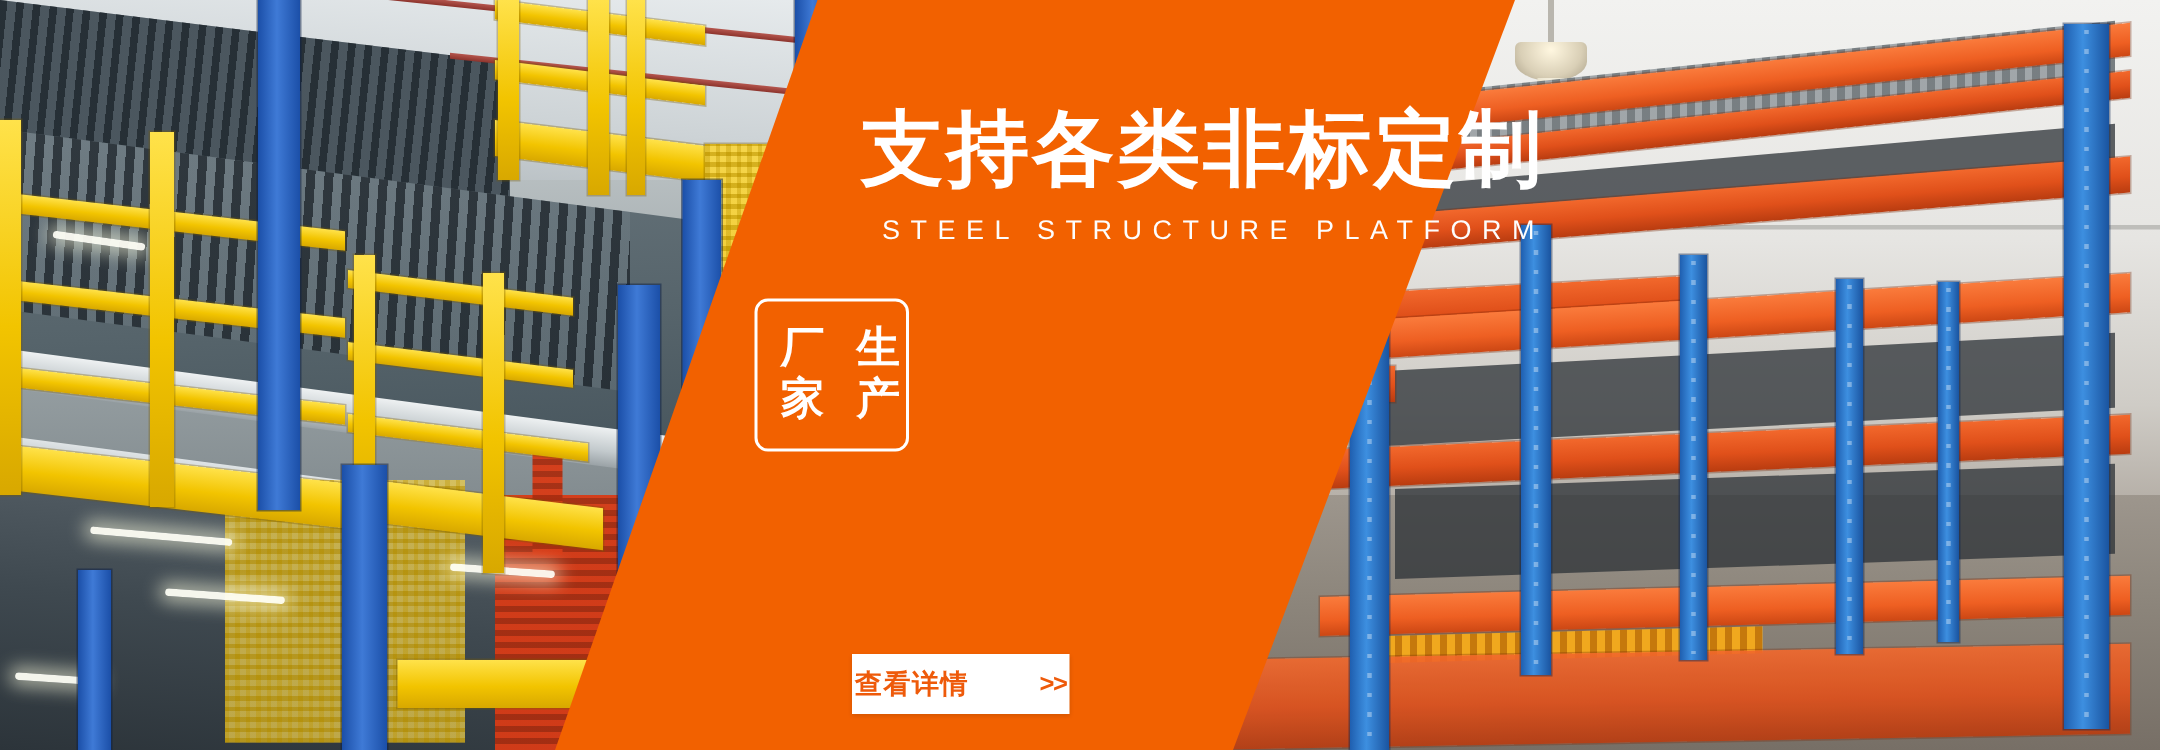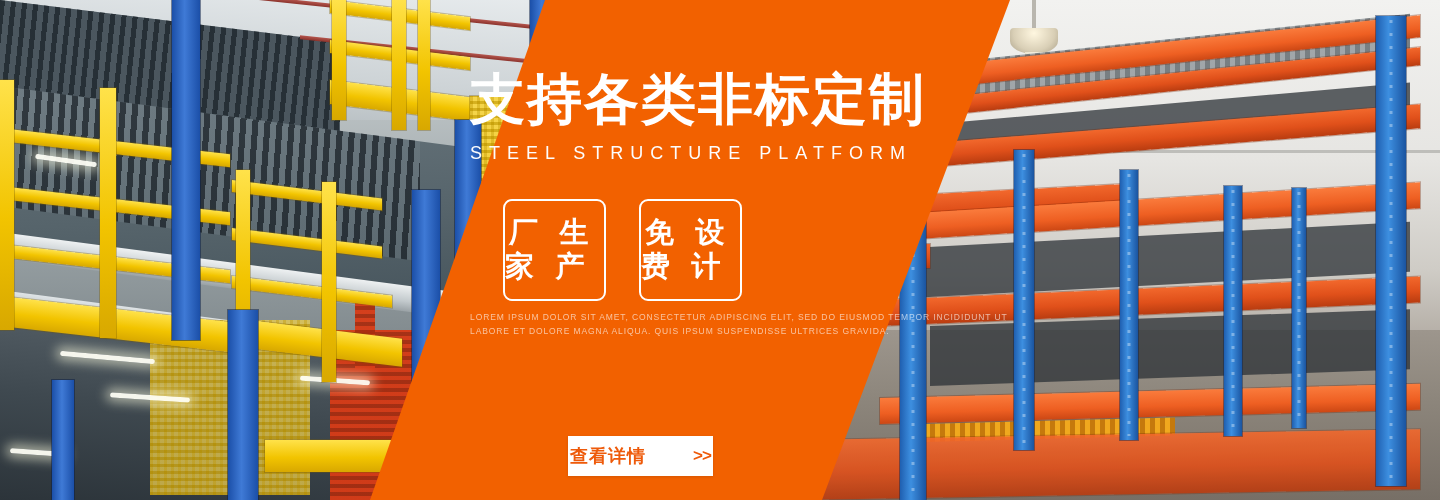--- a/index.html
+++ b/index.html
@@ -139,21 +139,21 @@
   
   #orange-panel {
     position:absolute; inset:0;
     background:#f26100;
     clip-path:polygon(545px 0, 1010px 0, 822px 500px, 370px 500px);
   }
 
   
   #content {
     position:absolute; left:0; top:0; width:1440px; height:500px;
-    color:#fff; text-align:left;
+    color:#fff; text-align:right;
   }
   #headline {
     position:absolute; left:470px; top:72px; width:560px;
     font-size:55px; font-weight:bold; line-height:1;
     letter-spacing:2px; color:#ffffff; white-space:nowrap;
   }
   #subtitle {
     position:absolute; left:470px; top:143px; width:560px;
     font-size:18px; font-weight:normal; line-height:1.2;
     letter-spacing:7px; color:#fdfdfd; white-space:nowrap;
@@ -299,27 +299,22 @@
 
     <div id="headline">支持各类非标定制</div>
 
     <div id="subtitle">STEEL STRUCTURE PLATFORM</div>
 
     <div id="badges">
       <div class="badge">
         <div class="badge-line">厂家</div>
         <div class="badge-line">生产</div>
       </div>
-      <div class="badge">
-        <div class="badge-line">免费</div>
-        <div class="badge-line">设计</div>
-      </div>
     </div>
 
-    <div id="lorem">Lorem ipsum dolor sit amet, consectetur adipiscing elit, sed do eiusmod tempor incididunt ut labore et dolore magna aliqua. Quis ipsum suspendisse ultrices gravida.</div>
 
     <div id="cta-button">
       <span id="cta-label">查看详情</span>
       <span id="cta-chevrons">&gt;&gt;</span>
     </div>
 
   </div>
 </div>
 
 </body></html>

